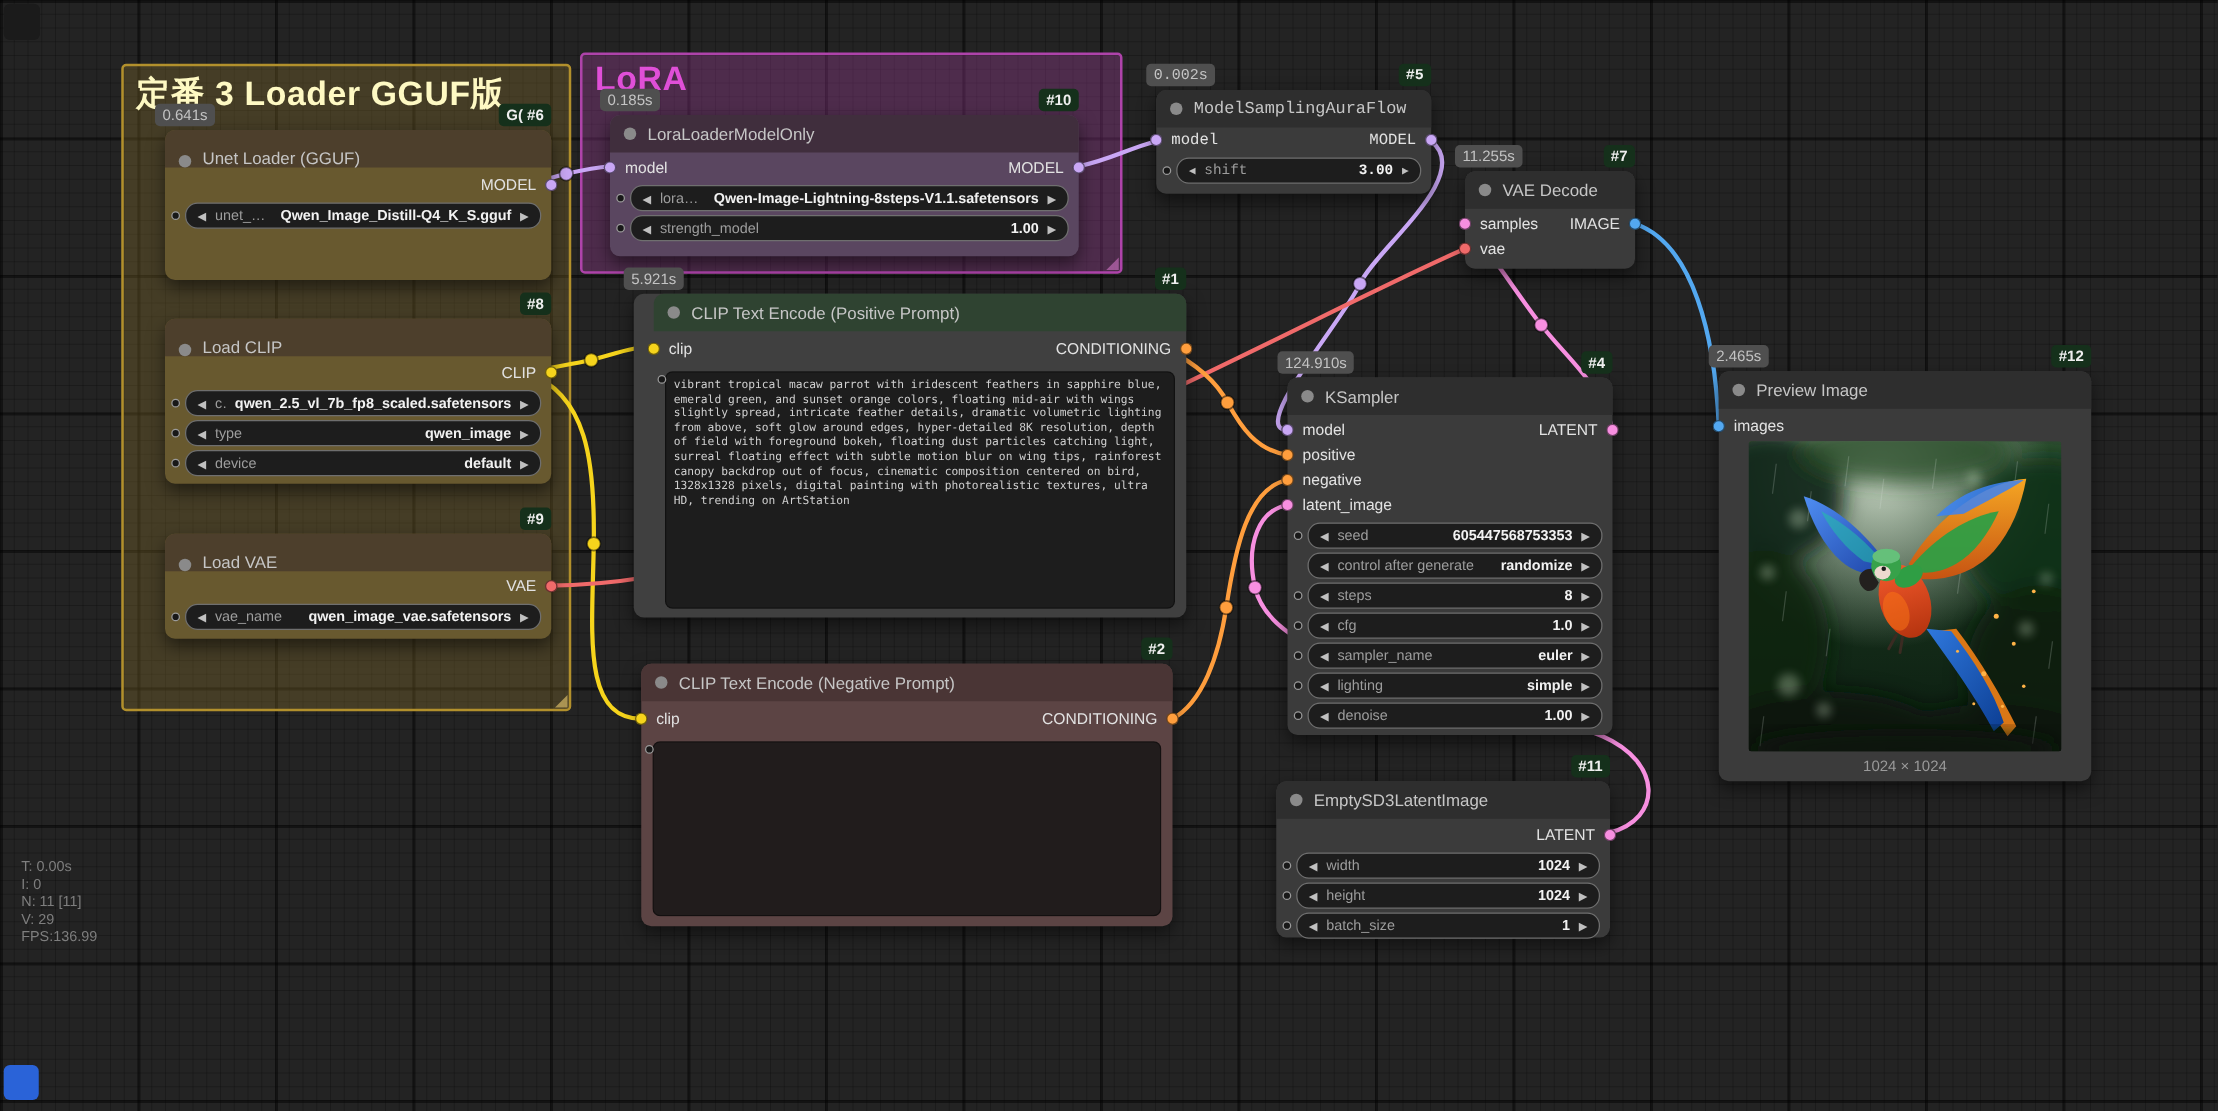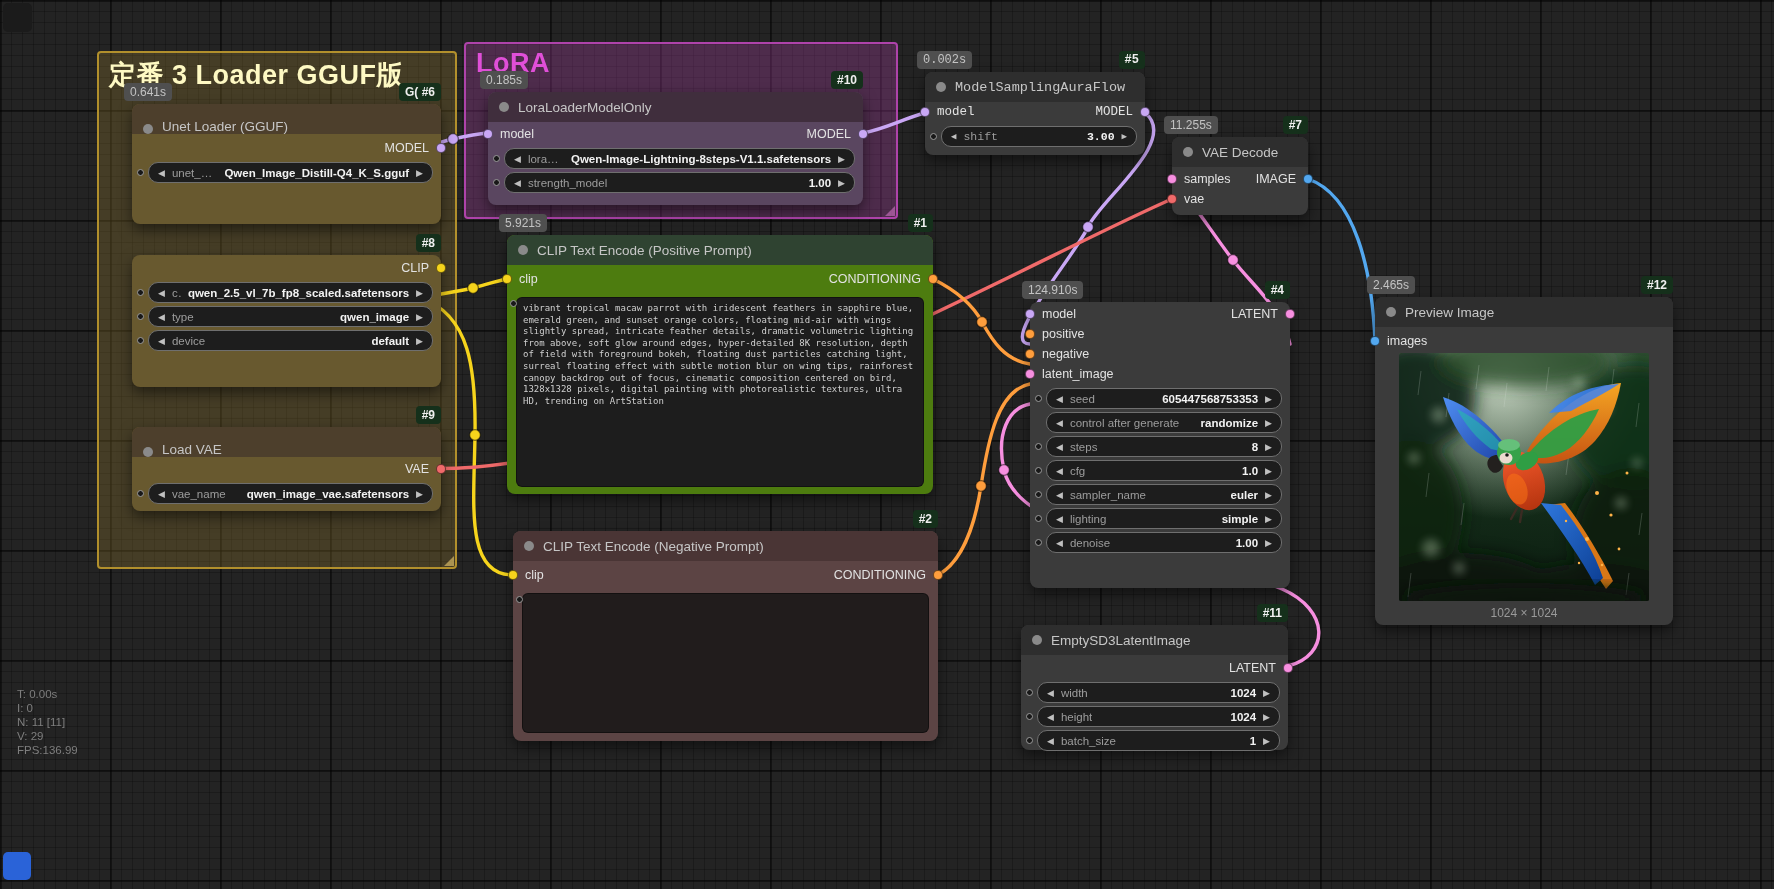--- a/index.html
+++ b/index.html
@@ -32,21 +32,21 @@
   .d-model{fill:var(--c-model);} .d-clip{fill:var(--c-clip);}
   .d-cond{fill:var(--c-conditioning);} .d-latent{fill:var(--c-latent);}
 
   .node{position:absolute;z-index:3;border-radius:8px;box-shadow:0 6px 14px rgba(0,0,0,.5);font-size:12px;color:#d8d8d8;}
   .nheader{height:30px;border-radius:8px 8px 0 0;display:flex;align-items:center;gap:9px;padding:0 11px;font-size:13.5px;color:#c6c6c6;white-space:nowrap;}
   .cdot{width:10px;height:10px;border-radius:50%;background:#8a8a8a;flex:0 0 auto;}
   .nbody{position:relative;}
   .n-olive{background:#68592f;margin-left:20px;} .n-olive .nheader{background:#4d3f2c;align-items:flex-end;}
   .n-purple{background:#5a4660;} .n-purple .nheader{background:#402e3d;}
   .n-gray{background:#3b3b3b;} .n-gray .nheader{background:#2e2e2e;}
-  .n-green{background:#4d7c0f;} .n-green .nheader{background:#2f4331;}
+  .n-green{background:#404040;padding-left:16px;} .n-green .nheader{background:#2f4331;}
   .n-maroon{background:#5c4444;} .n-maroon .nheader{background:#4a3535;}
 
   .badge{position:absolute;top:-21px;height:18px;line-height:18px;padding:0 6px;border-radius:4px;font-size:12px;white-space:nowrap;}
   .badge-id{right:0;background:#15301b;color:#efefef;font-weight:bold;}
   .badge-time{left:-8px;background:#4f4f4f;color:#c3c3c3;}
 
   .io-row{position:relative;height:20px;display:flex;align-items:center;padding:0 12px;font-size:12.5px;color:#e2e2e2;}
   .io-row .sp{flex:1;}
   .port{position:absolute;width:10px;height:10px;border-radius:50%;top:50%;margin-top:-5px;border:1px solid rgba(0,0,0,.55);box-sizing:border-box;}
   .port.in{left:-5px;} .port.out{right:-5px;}
@@ -128,20 +128,24 @@
         <span class="wlabel">unet_n ...</span>
         <span class="wval">Qwen_Image_Distill-Q4_K_S.gguf</span>
         <span class="warr">▶</span>
       </div>
     </div>
   </div>
 </div>
 
 <div class="node n-olive" style="left:112px;top:255px;width:309px;height:132px;">
   <div class="badge badge-id">#8</div>
+  <div class="nheader">
+    <span class="cdot"></span>
+    <span>Load CLIP</span>
+  </div>
   <div class="nbody" style="padding-top:3px;">
     <div class="io-row">
       <span class="sp"></span>
         <span>CLIP</span>
       <span class="port out p-clip"></span>
     </div>
     <div class="widget">
       <span class="wsock"></span>
       <div class="pill">
         <span class="warr">◀</span>
@@ -315,20 +319,24 @@
       <span class="port out p-cond"></span>
     </div>
     <span class="ta-sock" style="top:35px;"></span>
     <div class="textarea" style="height:140px;background:#211c1c;"></div>
   </div>
 </div>
 
 <div class="node n-gray" style="left:1030px;top:302px;width:260px;height:286px;">
   <div class="badge badge-time">124.910s</div>
   <div class="badge badge-id">#4</div>
+  <div class="nheader">
+    <span class="cdot"></span>
+    <span>KSampler</span>
+  </div>
   <div class="nbody" style="padding-top:2px;">
     <div class="io-row">
       <span class="port in p-model"></span>
       <span>model</span>
       <span class="sp"></span>
       <span>LATENT</span>
       <span class="port out p-latent"></span>
     </div>
     <div class="io-row">
       <span class="port in p-cond"></span>

